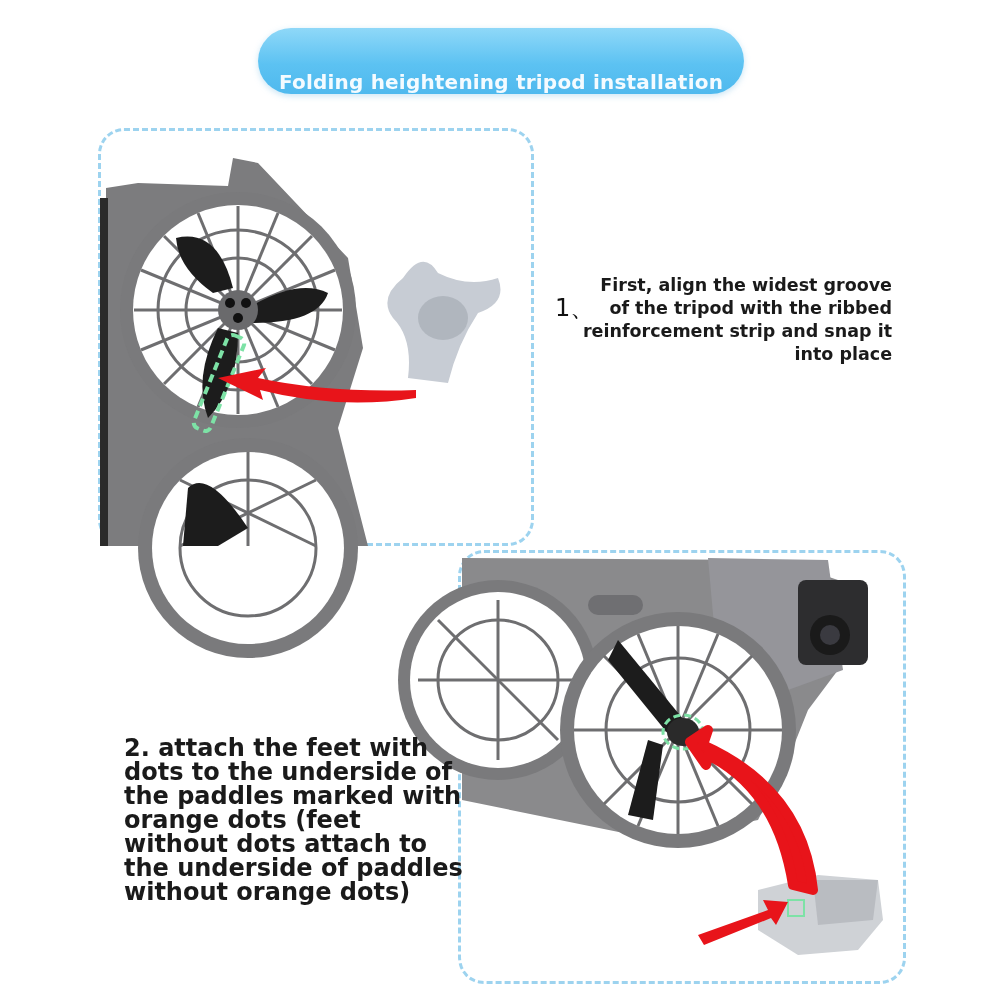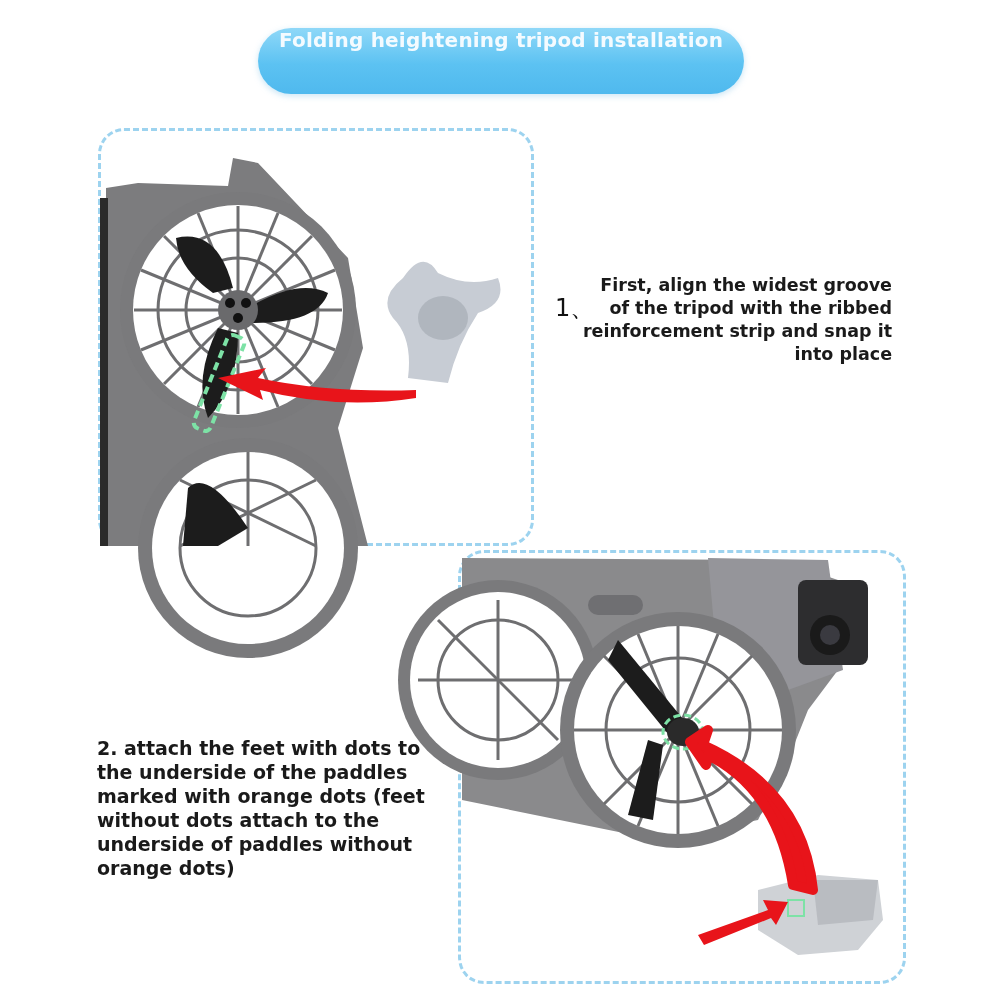--- a/index.html
+++ b/index.html
@@ -2,36 +2,36 @@
 <html><head>
 <meta charset="utf-8">
 <style>
   html, body { margin:0; padding:0; background:#ffffff; }
   body { width:1000px; height:1000px; position:relative; overflow:hidden; font-family:"DejaVu Sans","Liberation Sans",sans-serif; }
   .title-pill {
     position:absolute; left:258px; top:28px; width:486px; height:66px;
     border-radius:33px;
     background:linear-gradient(180deg,#8fd8f8 0%,#5cc2f2 55%,#4fb9ee 100%);
     box-shadow:0 2px 6px rgba(120,190,230,0.4);
-    display:flex; align-items:flex-start; justify-content:center;
+    display:flex; align-items:flex-end; justify-content:center;
   }
   .title-text { color:#f4fbff; font-size:20px; font-weight:bold; letter-spacing:0.2px; }
   .panel {
     position:absolute; border:3px dashed #9dd3ef; border-radius:26px; box-sizing:border-box;
   }
   .panel1 { left:98px; top:128px; width:436px; height:418px; }
   .panel2 { left:458px; top:550px; width:448px; height:434px; }
   .step1-num { position:absolute; left:555px; top:292px; font-size:24px; color:#111; }
   .step1-text {
     position:absolute; left:580px; top:274px; width:312px; text-align:right;
     font-size:17.5px; font-weight:bold; line-height:23px; color:#1a1a1a;
   }
   .step2-text {
-    position:absolute; left:97px; top:736px; width:340px;
-    font-size:19px; font-weight:bold; line-height:24px; color:#1a1a1a;
+    position:absolute; left:124px; top:736px; width:340px;
+    font-size:24px; font-weight:bold; line-height:24px; color:#1a1a1a;
   }
   svg { position:absolute; overflow:visible; }
 </style>
 </head>
 <body>
 
 <div class="title-pill">
   <span class="title-text">Folding heightening tripod installation</span>
 </div>
 

